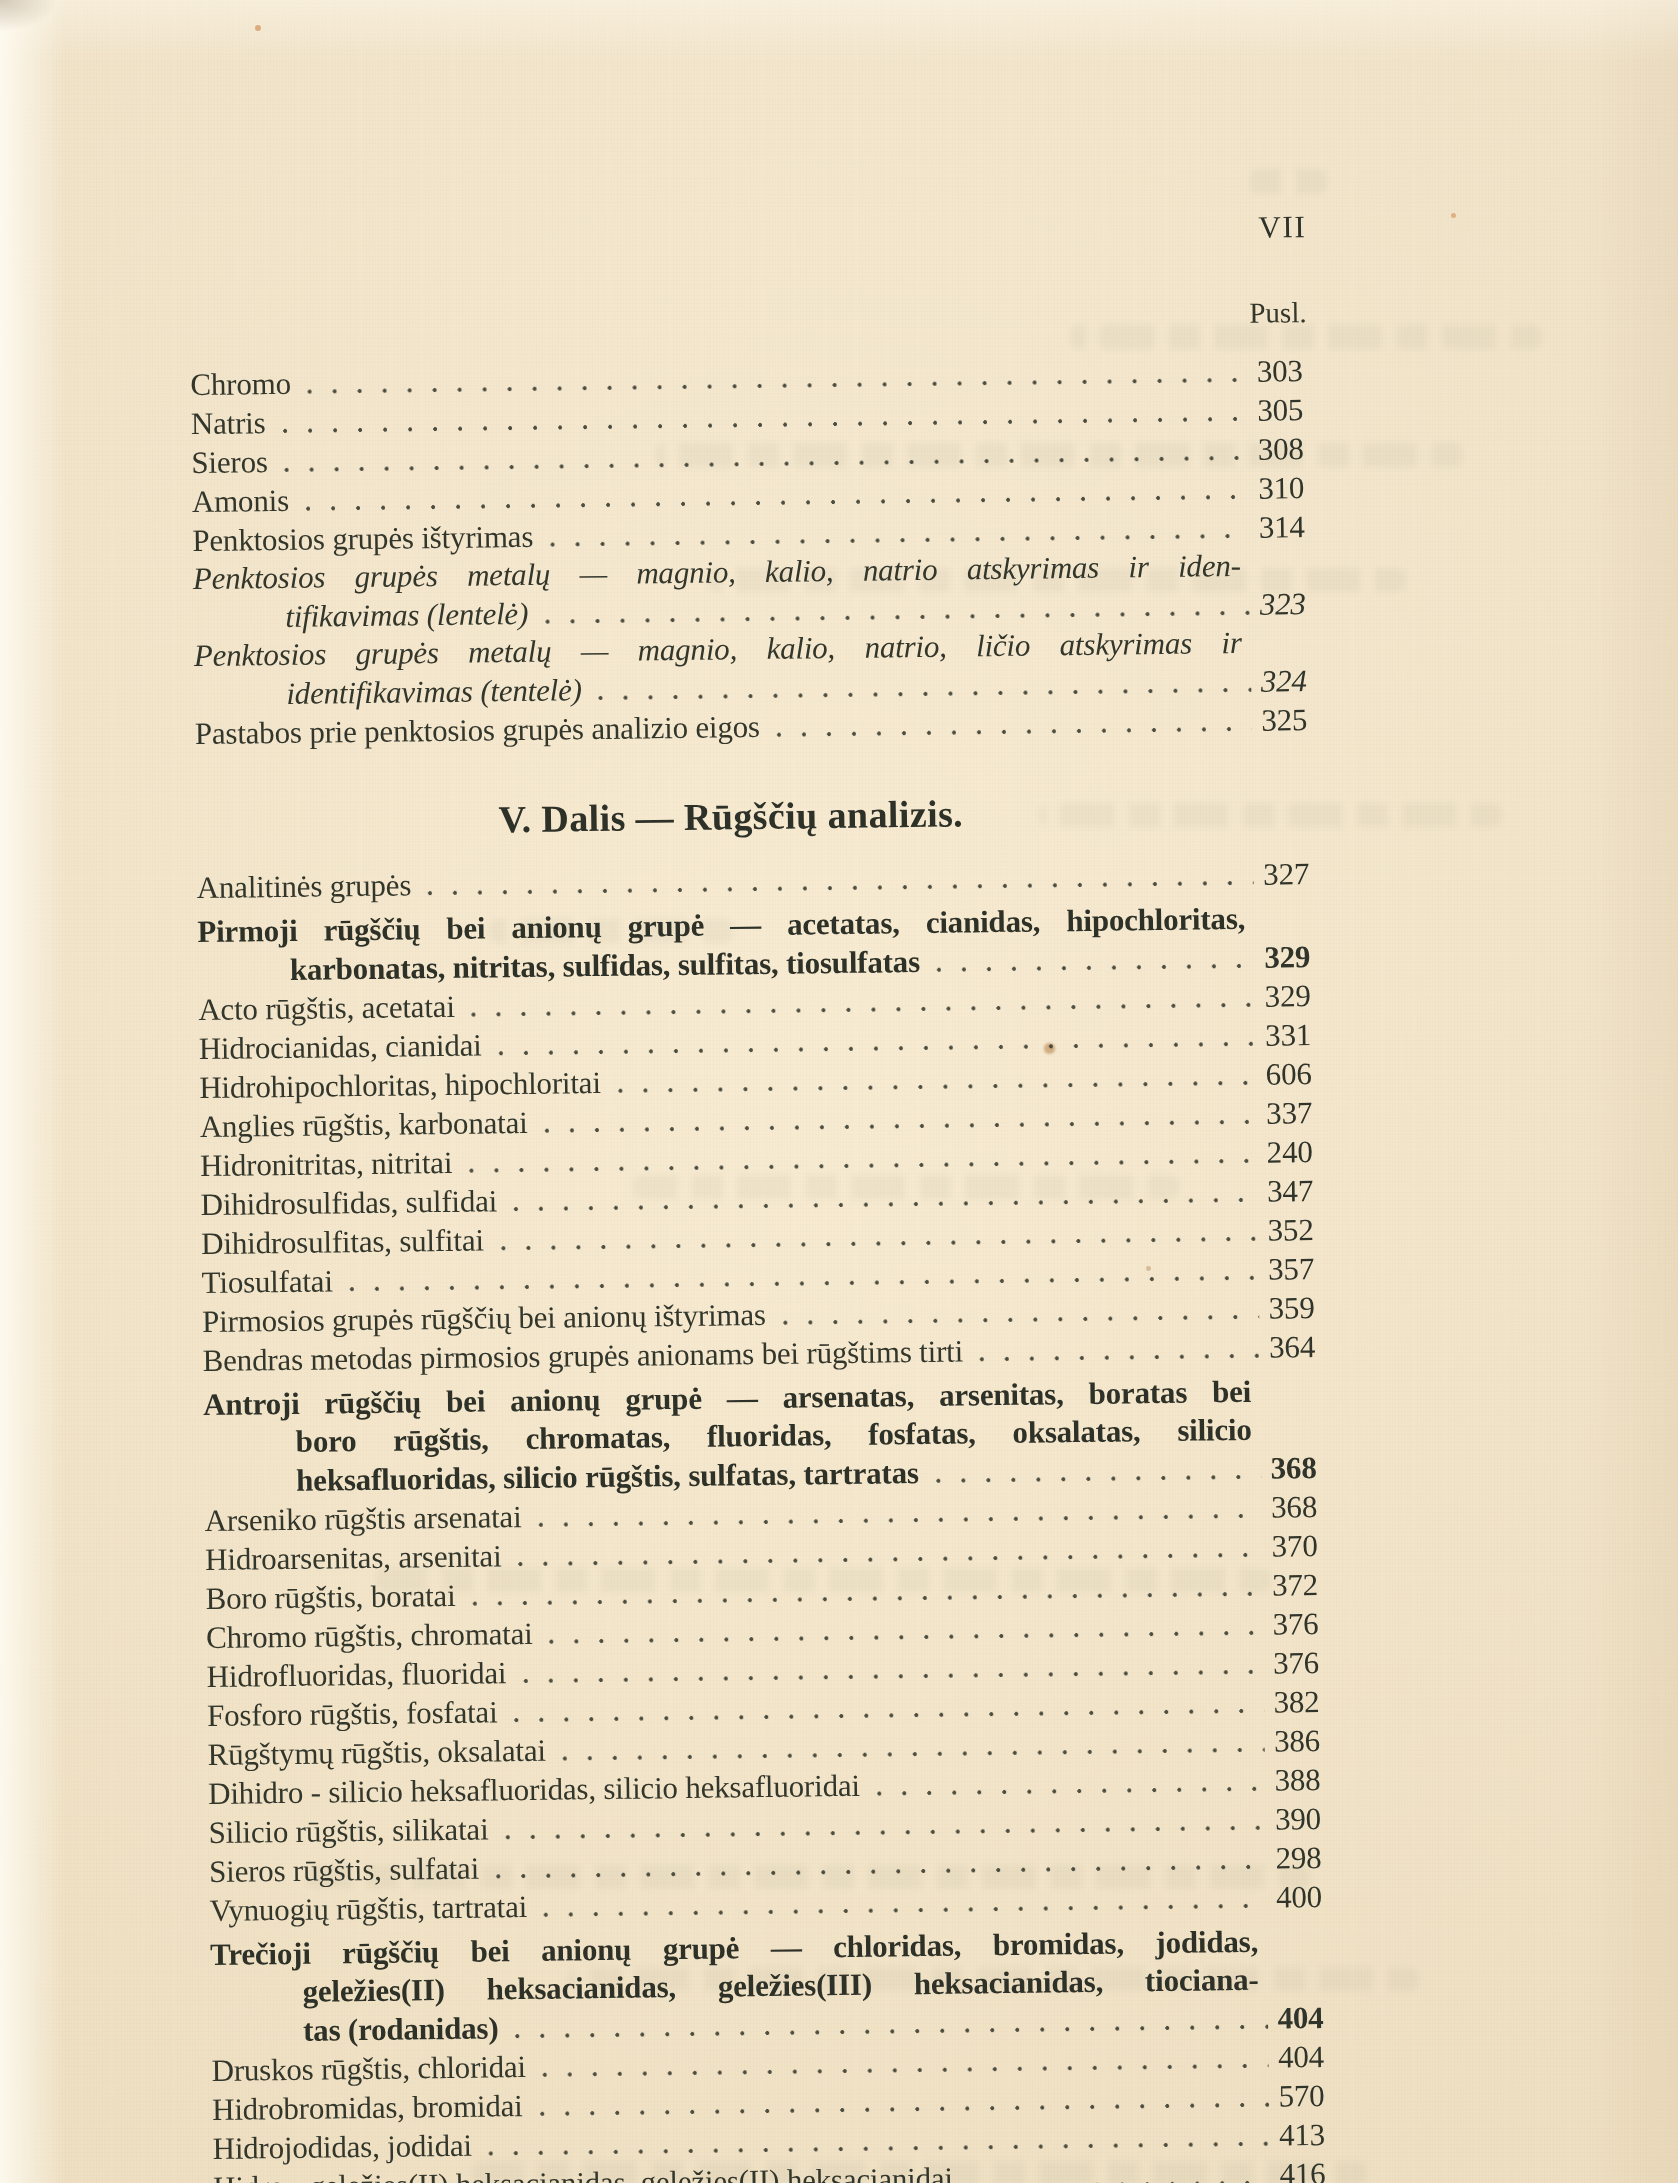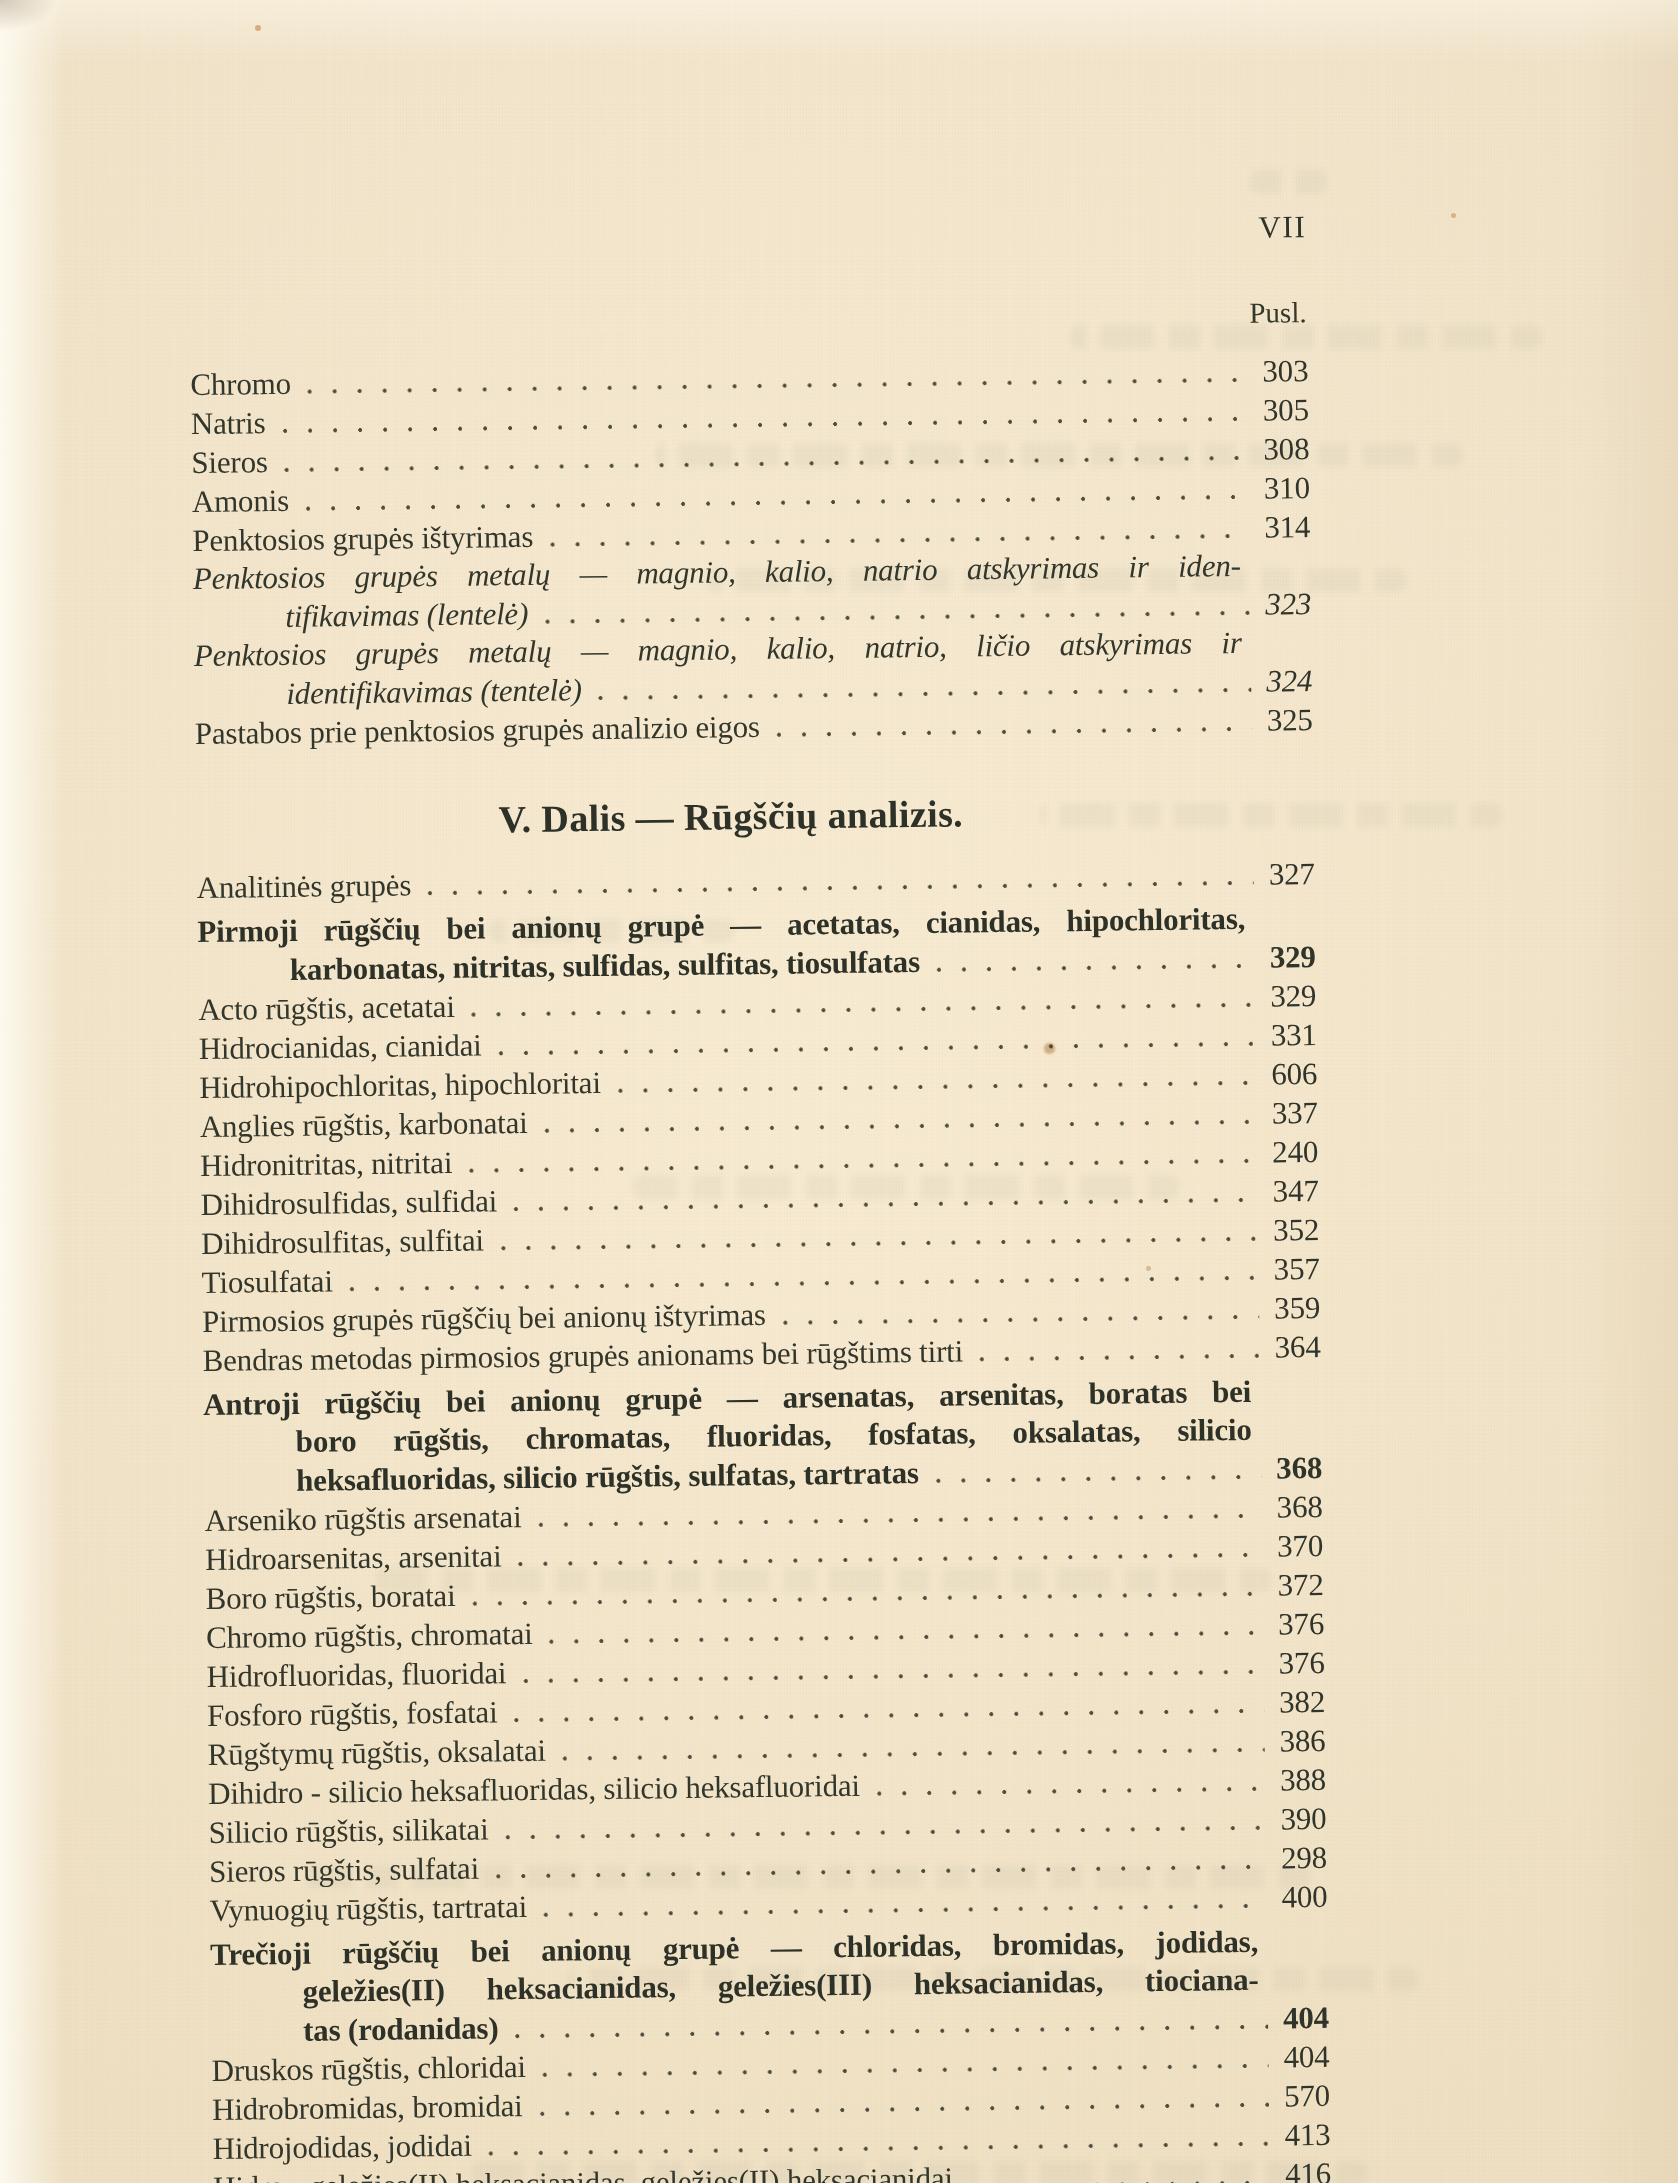--- a/index.html
+++ b/index.html
@@ -51,21 +51,21 @@
     text-align:justify;text-align-last:justify;padding-right:70px;
   }
   .line.ind{padding-left:92px;}
   .line.last{display:flex;align-items:baseline;}
   .txt{white-space:pre;flex:none;}
   .leader{
     flex:1 1 auto;align-self:stretch;margin:0 4.4px 0 7px;
     background-image:radial-gradient(circle at 12.2px 3.1px, rgba(47,50,39,0.85) 1.7px, rgba(47,50,39,0) 2.2px);
     background-size:25px 6.1px;background-repeat:repeat-x;background-position:0 25px;
   }
-  .pg{flex:none;width:57px;text-align:right;color:#30342a;}
+  .pg{flex:none;width:57px;text-align:center;color:#30342a;}
   .part-heading{
     margin:42px 0 15.7px 0;height:57px;line-height:57px;
     text-align:center;padding-right:48px;
     font-size:38px;font-weight:700;letter-spacing:0.4px;color:#2d3128;
   }
 </style>
 </head>
 <body>
 
 <div class="page">

